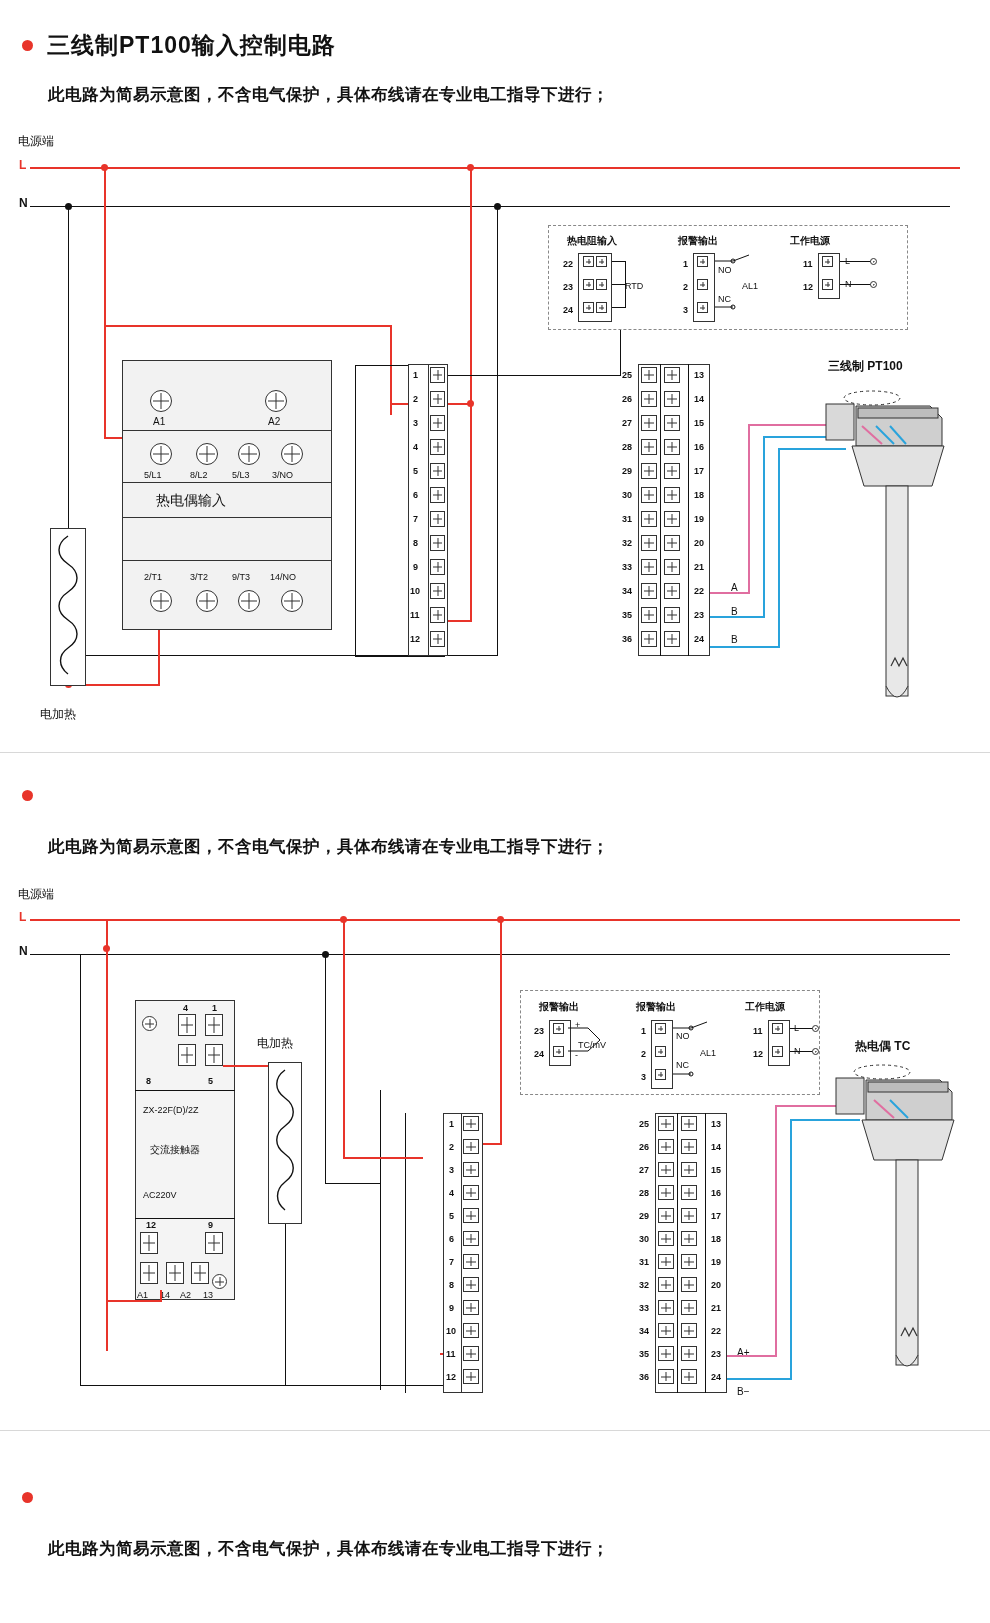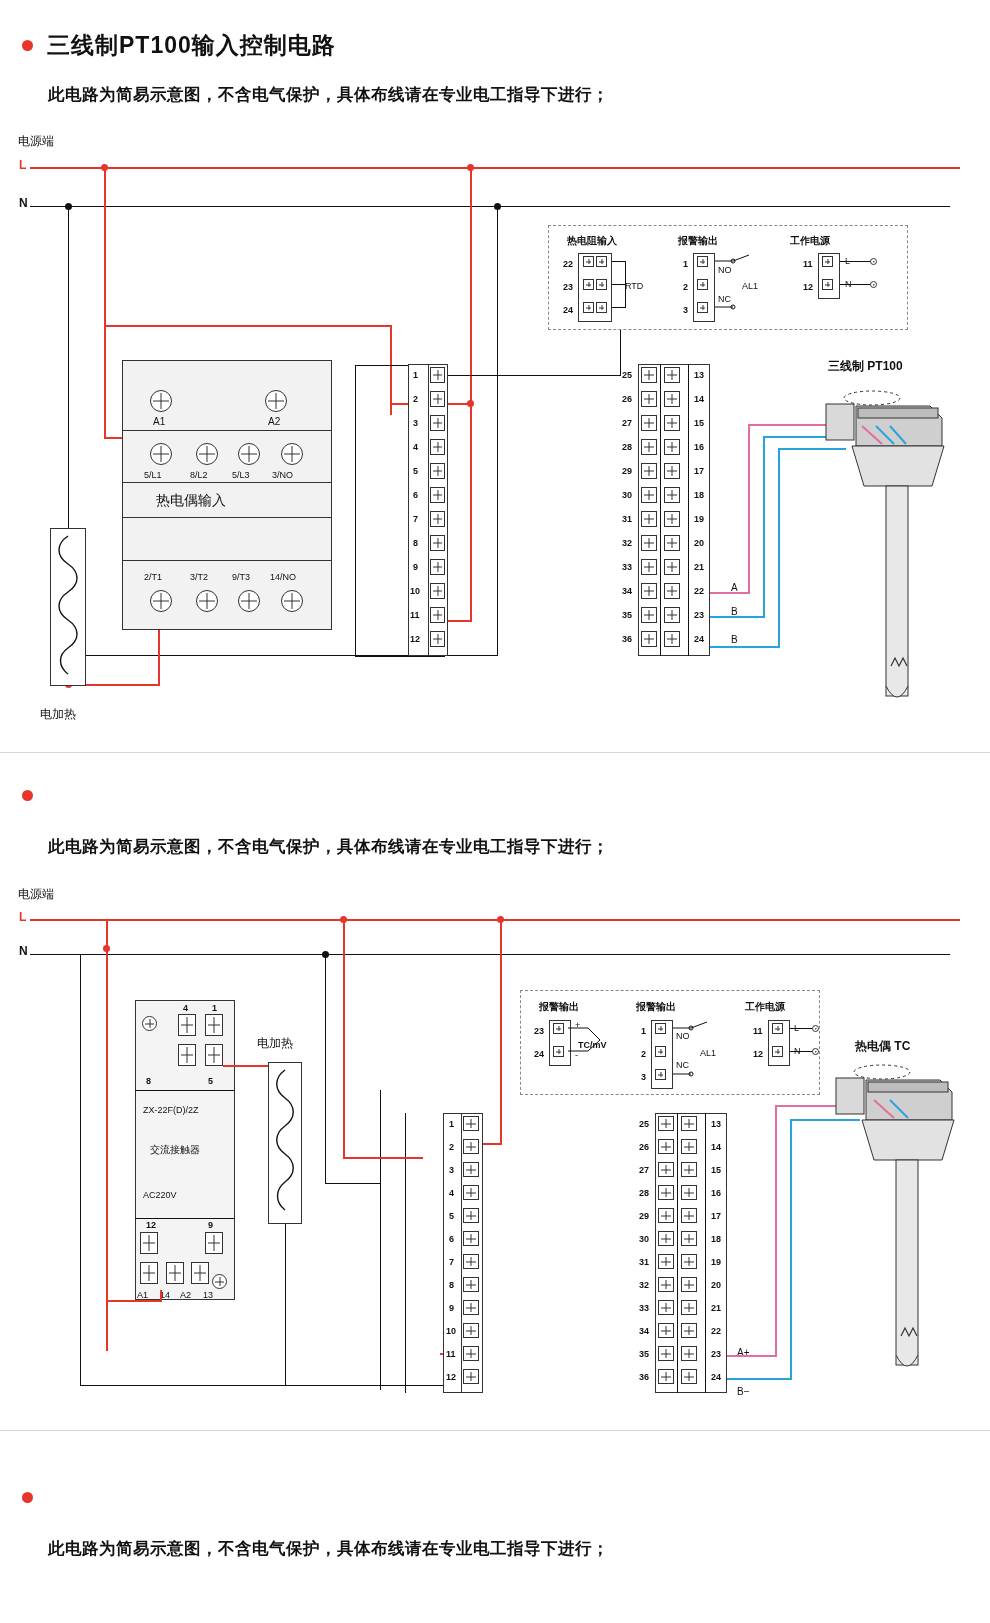--- a/index.html
+++ b/index.html
@@ -366,21 +366,21 @@
   <div class="lbl-sm" style="left:636px;top:1000px;font-weight:700;">报警输出</div>
   <div class="lbl-sm" style="left:745px;top:1000px;font-weight:700;">工作电源</div>
 
   <div class="tbox" style="left:549px;top:1020px;width:22px;height:46px;"></div>
   <div class="num" style="left:534px;top:1026px;">23</div>
   <div class="num" style="left:534px;top:1049px;">24</div>
   <div class="screw" style="left:553px;top:1023px;width:11px;height:11px;"></div>
   <div class="screw" style="left:553px;top:1046px;width:11px;height:11px;"></div>
   <div class="lbl-xs" style="left:575px;top:1020px;">+</div>
   <div class="lbl-xs" style="left:575px;top:1050px;">-</div>
-  <div class="lbl-xs" style="left:578px;top:1040px;font-weight:bold;">TC/mV</div>
+  <div class="lbl-xs" style="left:578px;top:1040px;">TC/mV</div>
   <svg style="position:absolute;left:566px;top:1018px;width:50px;height:54px;">
     <line x1="2" y1="10" x2="22" y2="10" stroke="#111"></line>
     <line x1="2" y1="33" x2="22" y2="33" stroke="#111"></line>
     <line x1="22" y1="10" x2="34" y2="22" stroke="#111"></line>
     <line x1="22" y1="33" x2="34" y2="22" stroke="#111"></line>
   </svg>
 
   <div class="tbox" style="left:651px;top:1020px;width:22px;height:69px;"></div>
   <div class="num" style="left:641px;top:1026px;">1</div>
   <div class="num" style="left:641px;top:1049px;">2</div>

